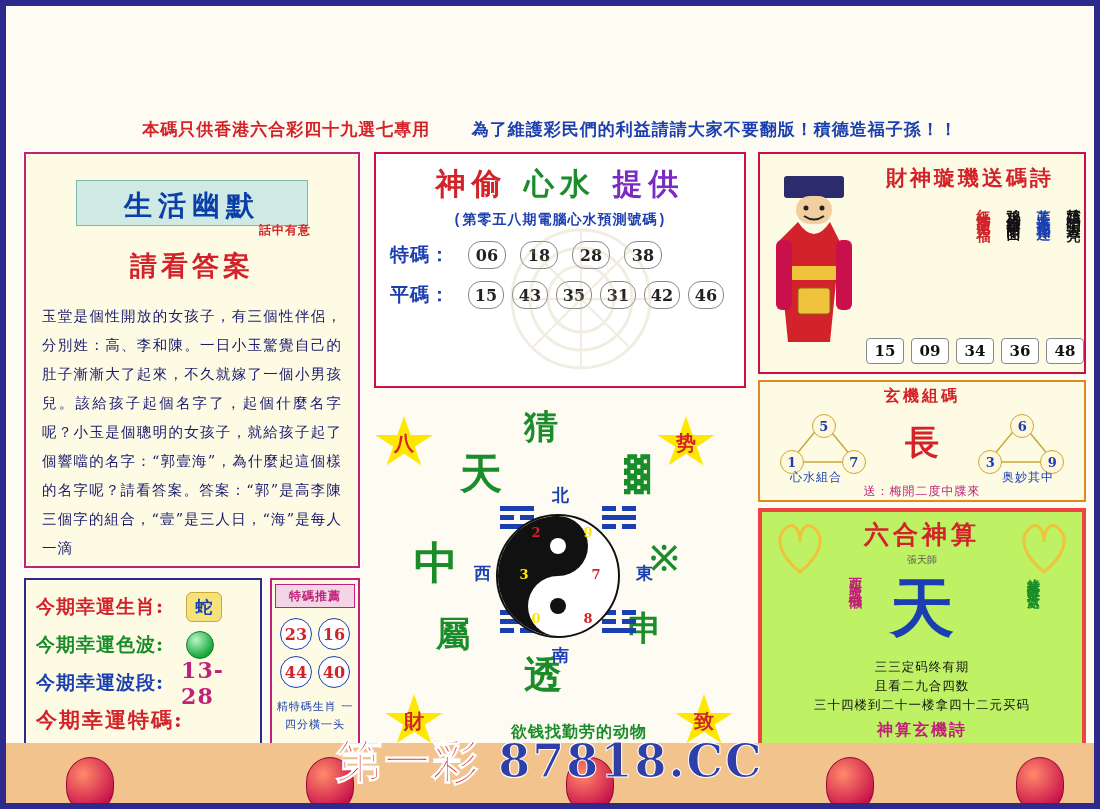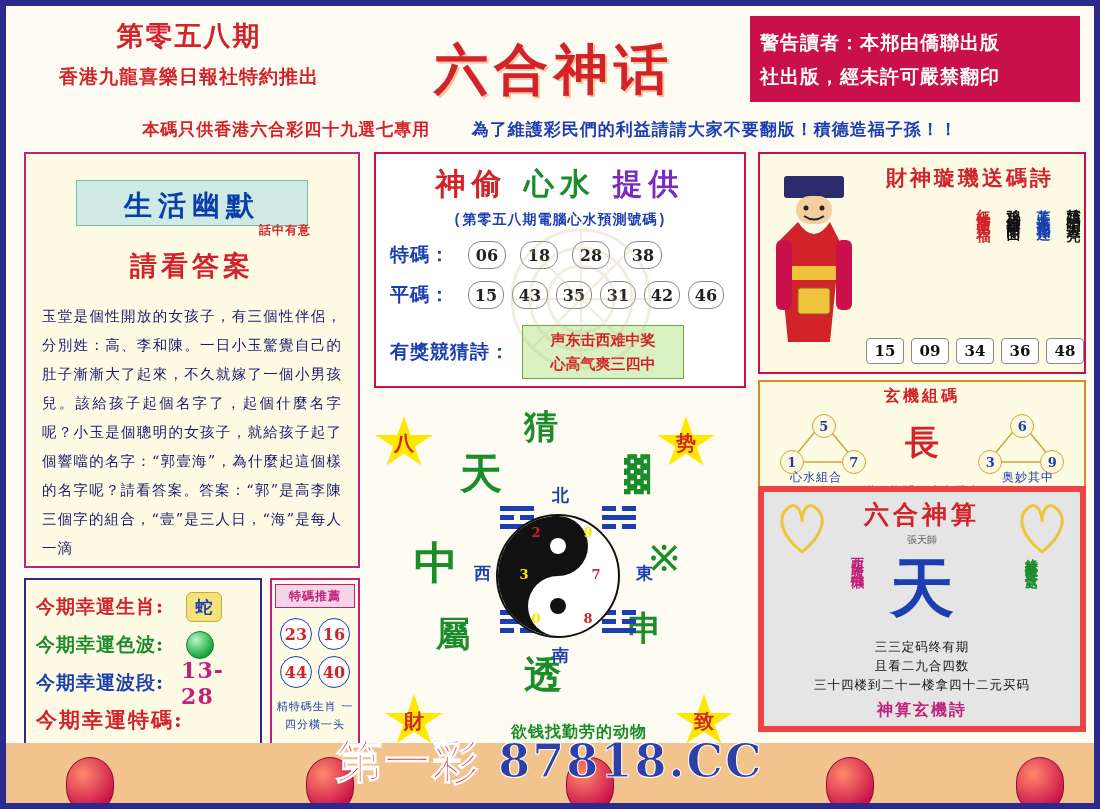--- a/index.html
+++ b/index.html
@@ -330,22 +330,22 @@
     font-size:12px;color:#1b3fb0;letter-spacing:1px;
   }
   .xj-foot{
     position:absolute;bottom:0;width:100%;text-align:center;
     font-family:"DejaVu Serif","Liberation Serif",serif;
     font-size:12px;color:#c0227a;letter-spacing:1px;
   }
 
   
   .ss-box{
-    position:absolute;left:752px;top:480px;width:328px;height:246px;
-    background:#e5e5e5;border:6px solid #ef4444;box-sizing:border-box;
+    position:absolute;left:752px;top:502px;width:328px;height:246px;
+    background:#bef264;border:4px solid #ef4444;box-sizing:border-box;
     overflow:hidden;
   }
   .ss-title{
     text-align:center;margin-top:6px;
     font-family:"DejaVu Serif","Liberation Serif",serif;
     font-size:25px;font-weight:bold;color:#d2232a;letter-spacing:4px;
   }
   .ss-stamp{
     text-align:center;margin-top:2px;
     font-family:"DejaVu Serif","Liberation Serif",serif;
@@ -403,31 +403,20 @@
   }
   .wm .red{color:#d2232a;-webkit-text-stroke:1px #ffffff;}
   .wm .blue{color:#2f3fa8;-webkit-text-stroke:1px #ffffff;}
 </style>
 </head>
 <body>
 
 <div class="page">
 <div class="inner">
 
-  <div class="header">
-    <div class="hdr-left">
-      <div class="issue">第零五八期</div>
-      <div class="subtitle">香港九龍喜樂日報社特約推出</div>
-    </div>
-    <div class="hdr-title">六合神话</div>
-    <div class="hdr-right">
-      <div>警告讀者：本郱由僑聯出版</div>
-      <div>社出版，經未許可嚴禁翻印</div>
-    </div>
-  </div>
   <div class="notice">
     <span>本碼只供香港六合彩四十九選七專用</span>
     &nbsp;&nbsp;&nbsp;&nbsp;
     <span class="blue">為了維護彩民們的利益請請大家不要翻版！積德造福子孫！！</span>
   </div>
 
   <div class="humor-box">
     <div class="humor-title">
       <span>生活幽默</span>
       <span class="humor-title-sub">話中有意</span>
@@ -492,27 +481,20 @@
       <span class="xs-num">38</span>
     </div>
     <div class="xs-row">
       <span class="xs-lab">平碼：</span>
       <span class="xs-num small">15</span>
       <span class="xs-num small">43</span>
       <span class="xs-num small">35</span>
       <span class="xs-num small">31</span>
       <span class="xs-num small">42</span>
       <span class="xs-num small">46</span>
-    </div>
-    <div class="xs-bottom">
-      <span class="xs-guess">有獎競猜詩：</span>
-      <span class="xs-poem">
-        <span>声东击西难中奖</span>
-        <span>心高气爽三四中</span>
-      </span>
     </div>
   </div>
 
   <div class="bagua-area">
     <div class="bg-char" style="left:150px;top:10px;font-size:34px;">猜</div>
     <div class="bg-char" style="left:86px;top:52px;font-size:42px;">天</div>
     <div class="bg-char" style="left:40px;top:140px;font-size:44px;">中</div>
     <div class="bg-char" style="left:250px;top:60px;font-size:34px;">▓</div>
     <div class="bg-char" style="left:276px;top:140px;font-size:34px;">※</div>
     <div class="bg-char" style="left:254px;top:212px;font-size:34px;">申</div>

